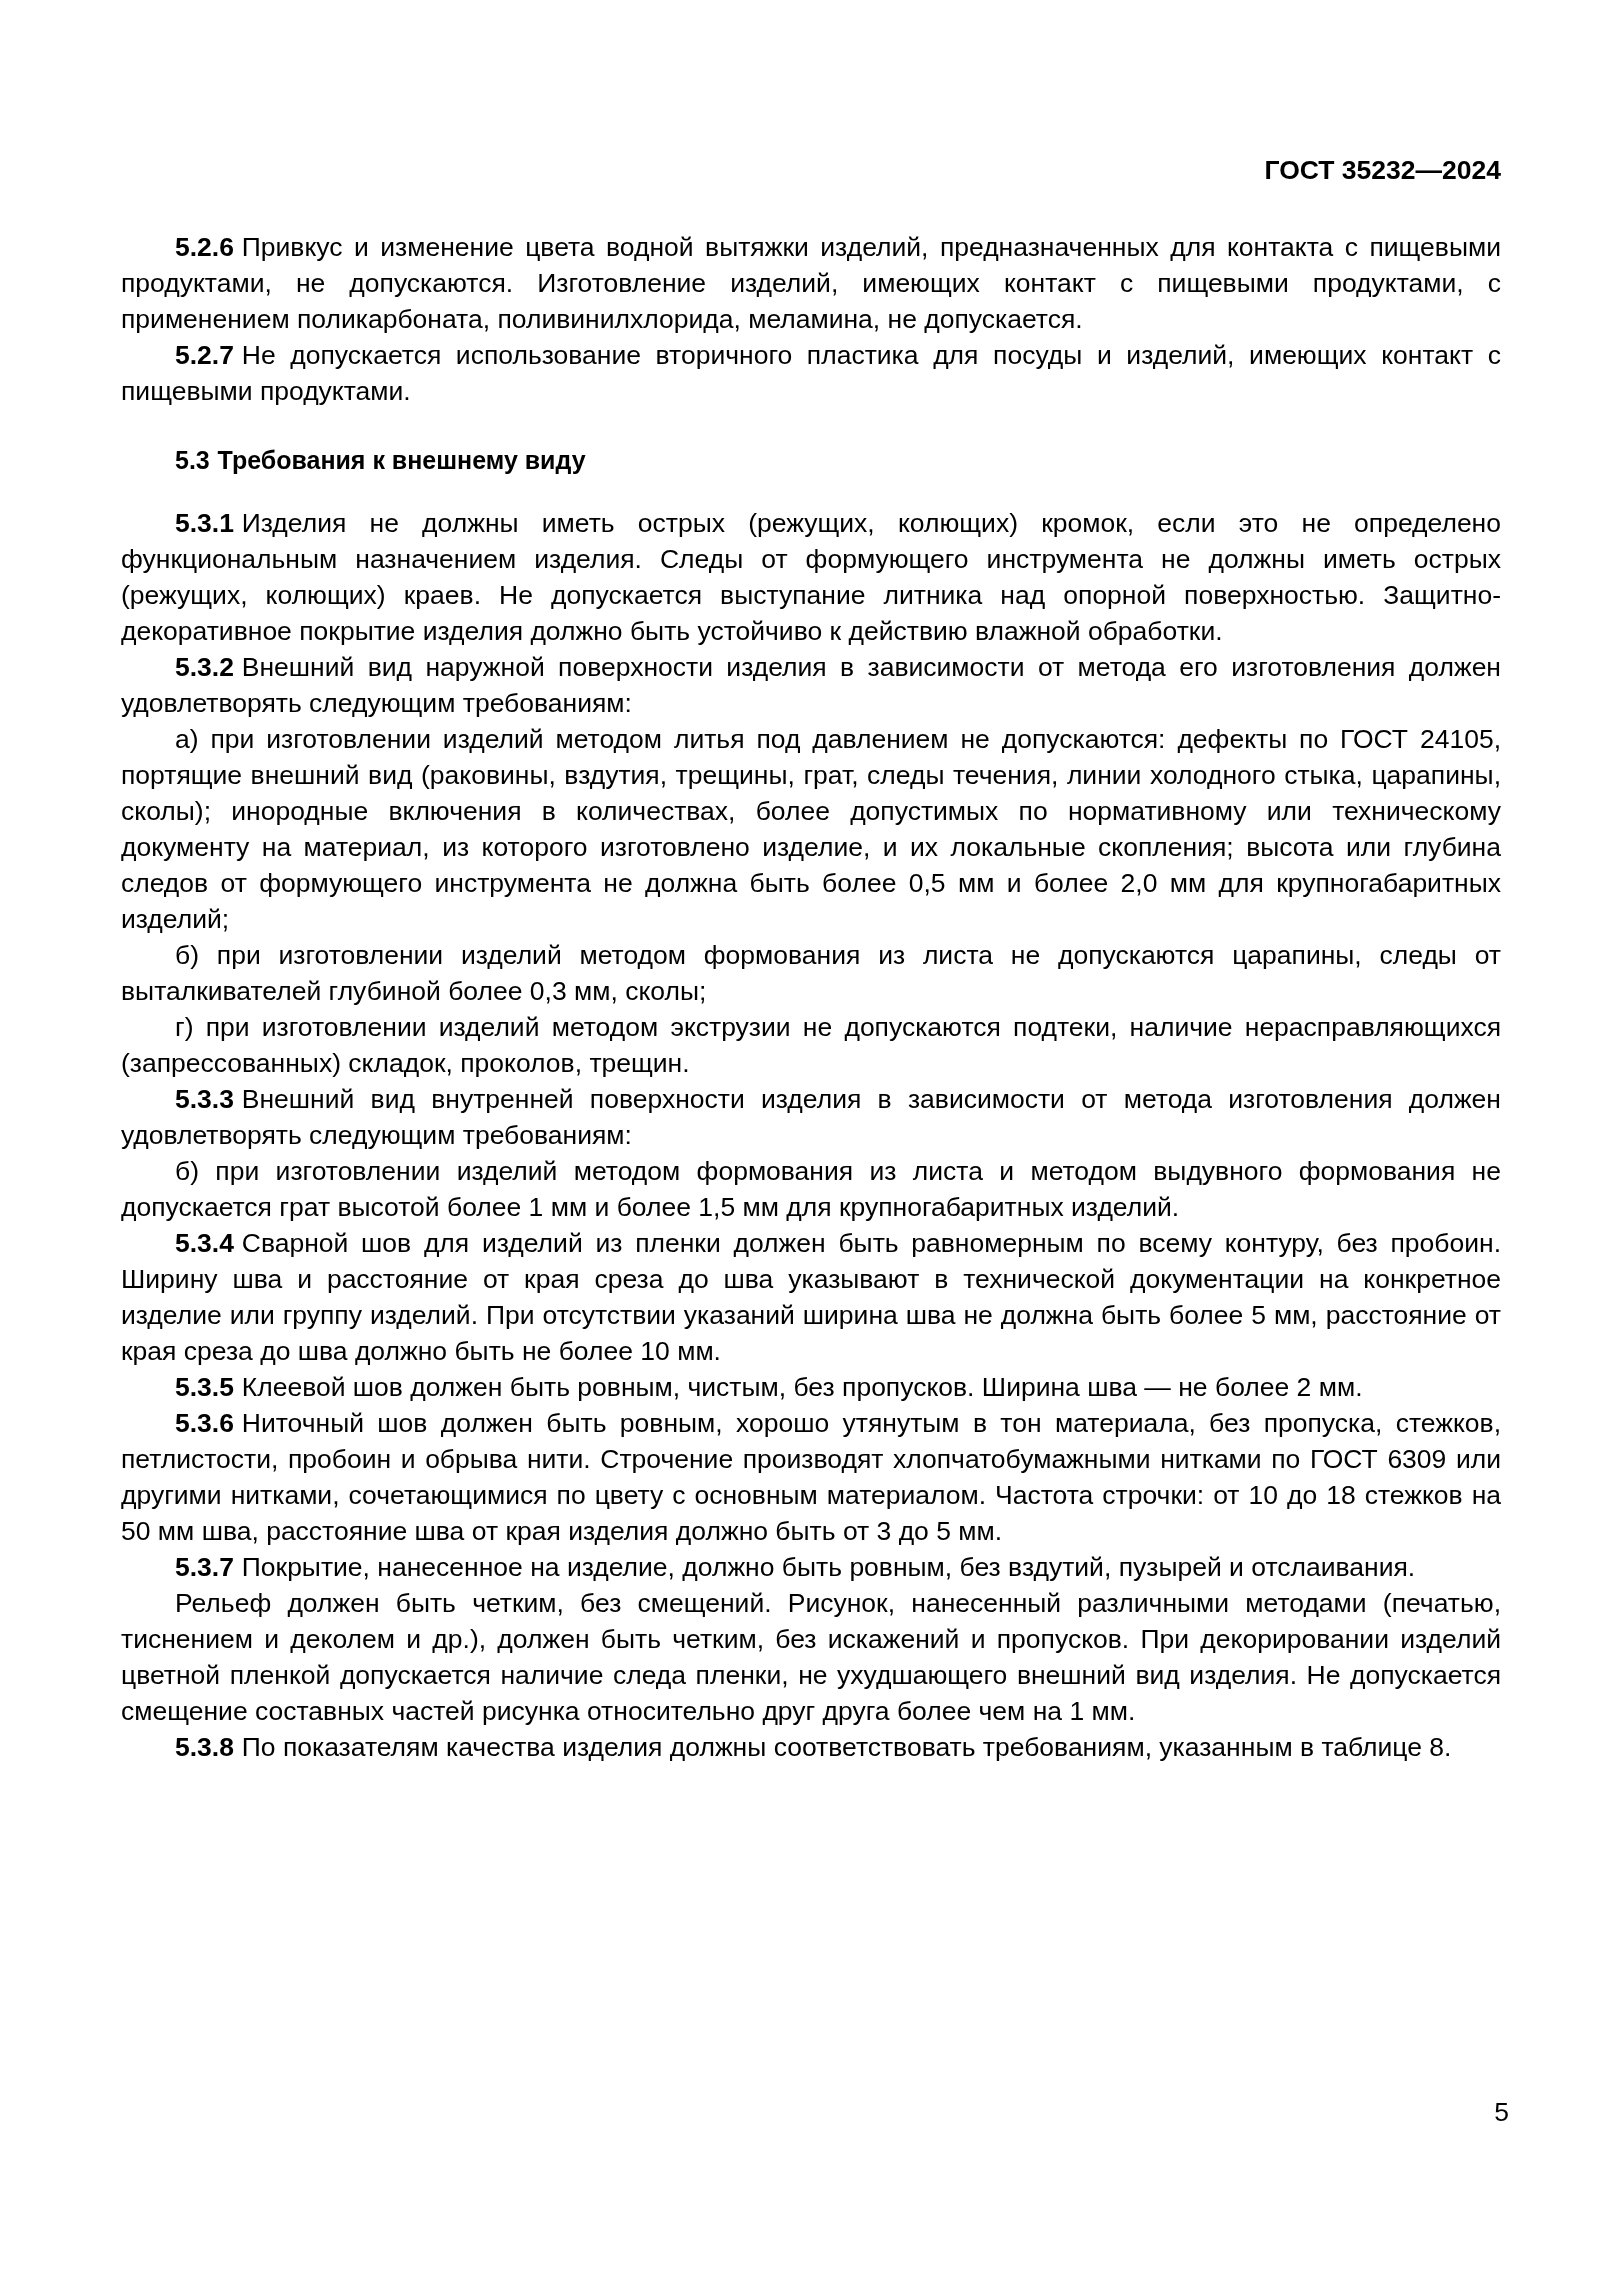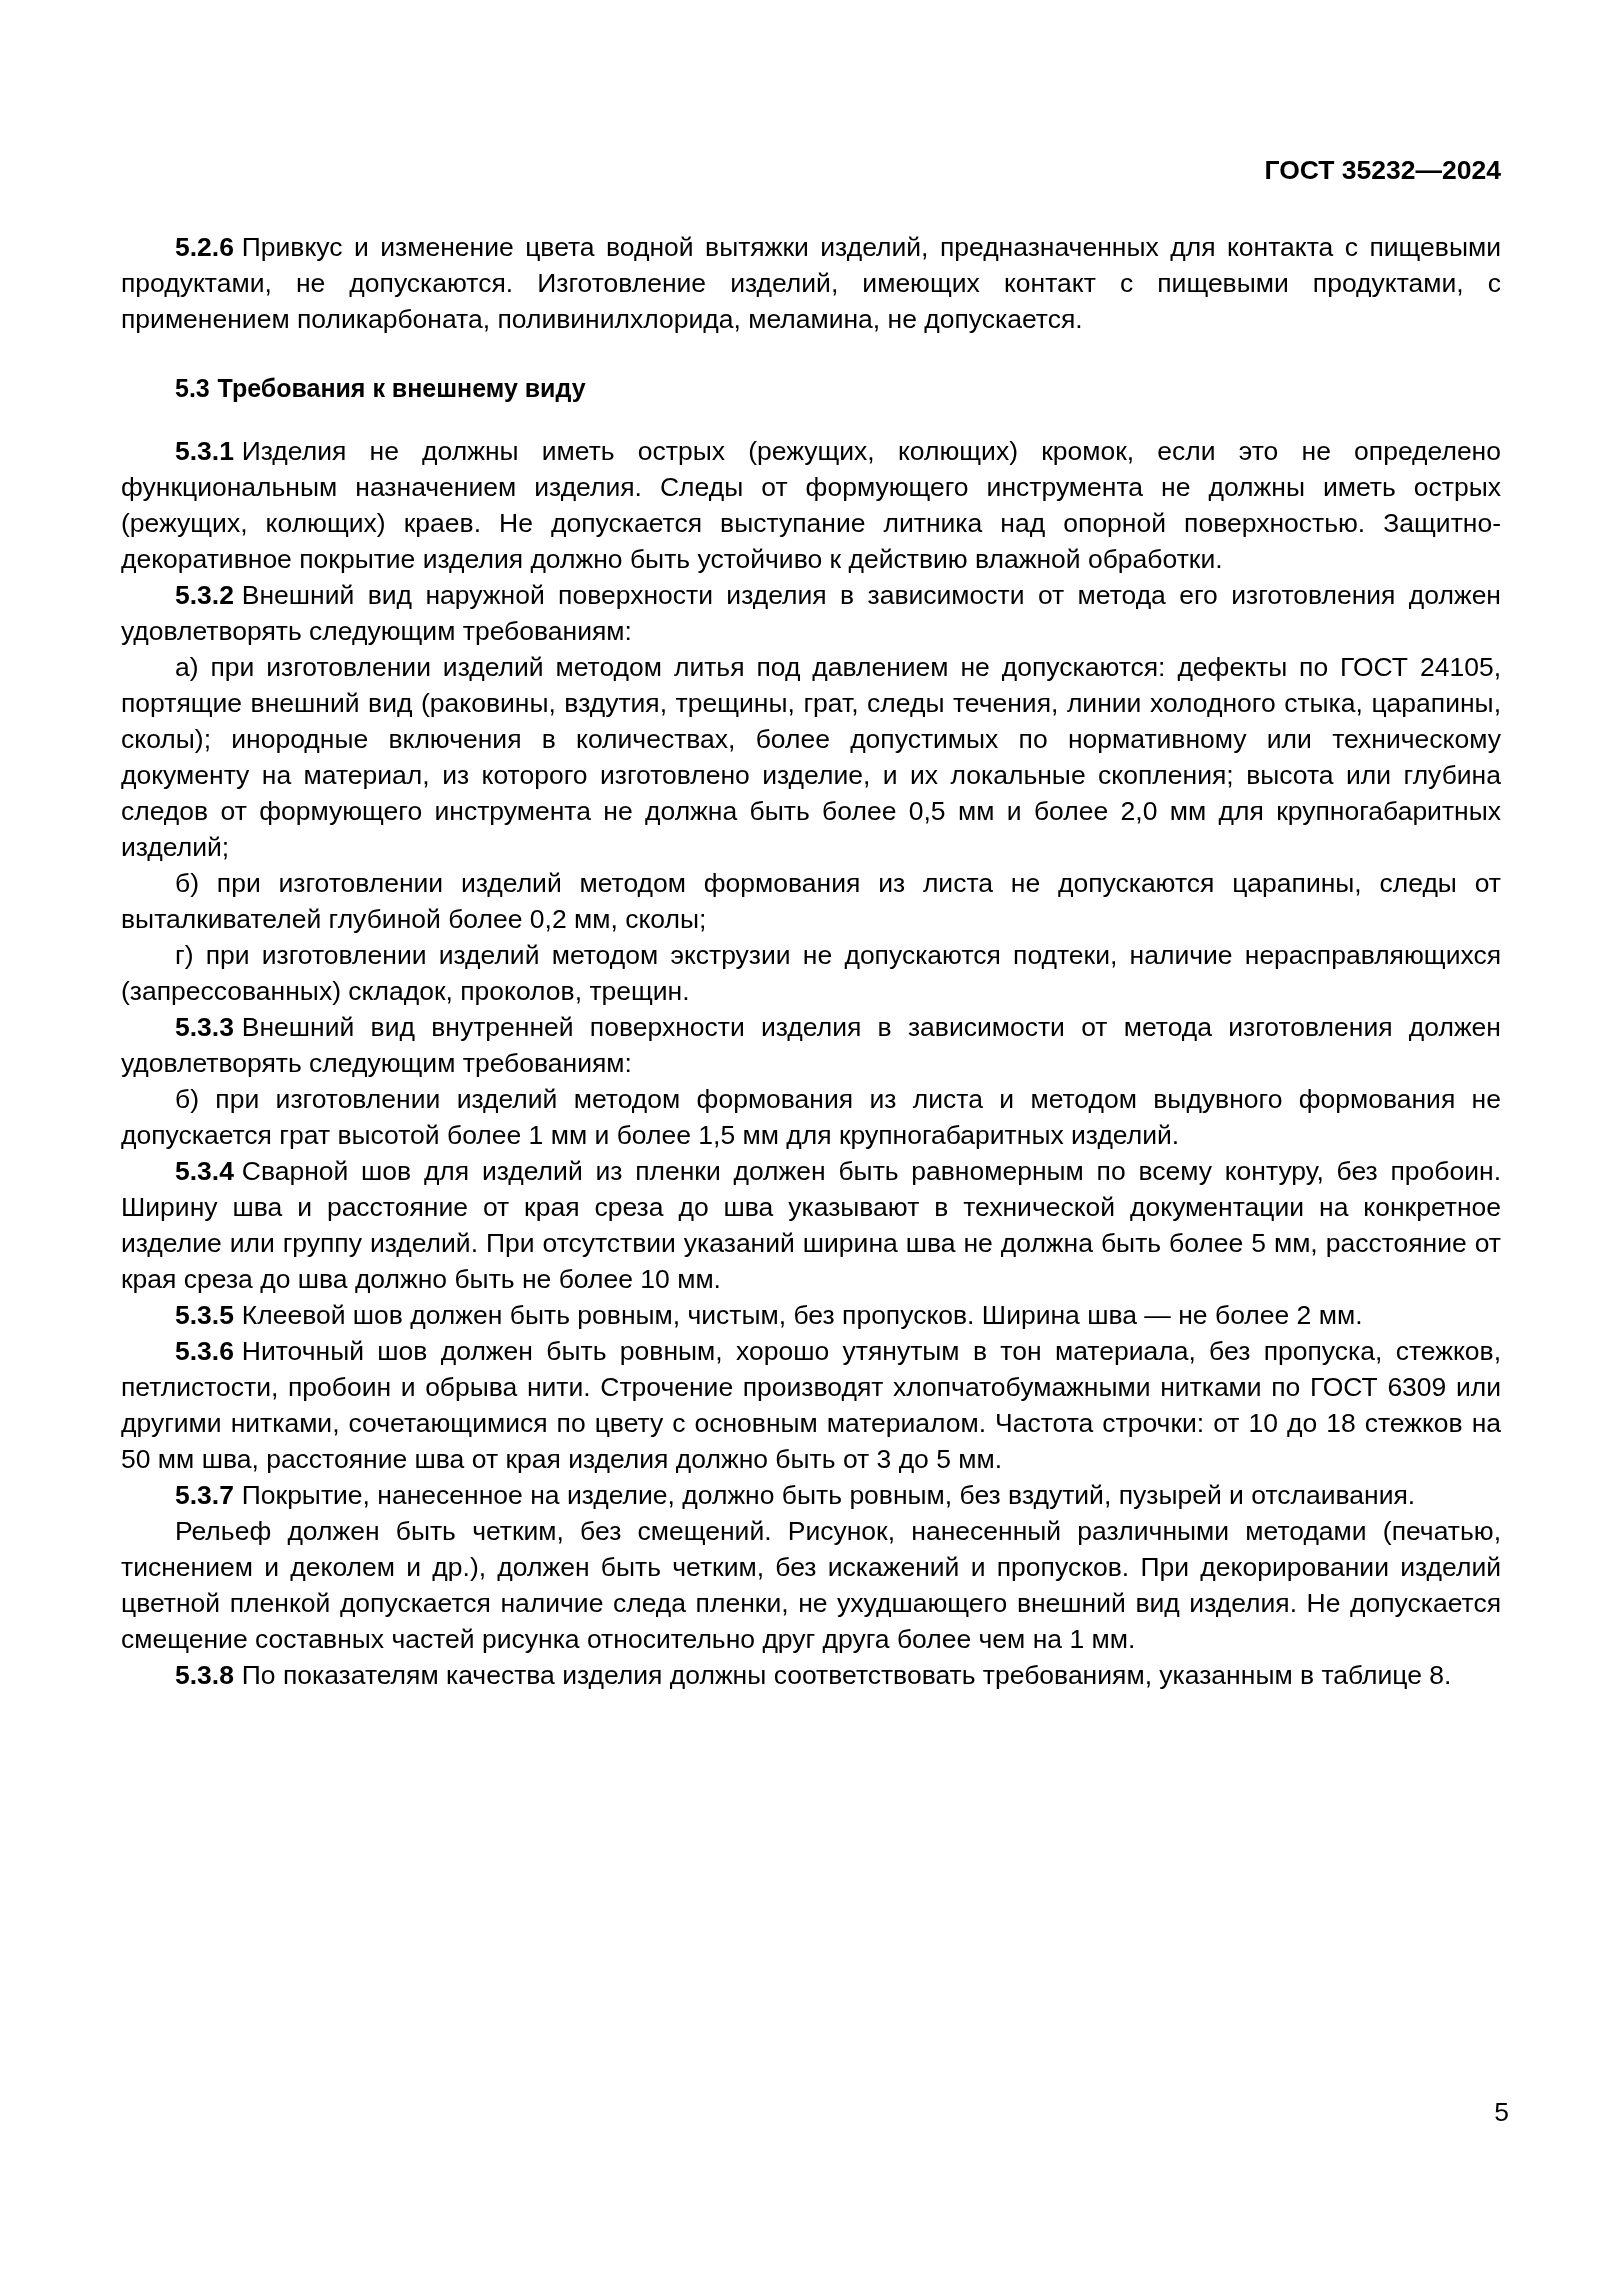--- a/index.html
+++ b/index.html
@@ -63,30 +63,31 @@
 </head>
 <body>
 
 <div class="page">
   <div class="content">
 
     <div class="doc-header">ГОСТ 35232—2024</div>
 
     <p class="para"><span class="clause-num">5.2.6</span><span>Привкус и изменение цвета водной вытяжки изделий, предназначенных для контакта с пищевыми продуктами, не допускаются. Изготовление изделий, имеющих контакт с пищевыми продуктами, с применением поликарбоната, поливинилхлорида, меламина, не допускается.</span></p>
 
+    <p class="para"><span class="clause-num">5.2.7</span><span>Не допускается использование вторичного пластика для посуды и изделий, имеющих контакт с пищевыми продуктами.</span></p>
 
     <p class="heading"><span class="clause-num">5.3</span><span>Требования к внешнему виду</span></p>
 
     <p class="para"><span class="clause-num">5.3.1</span><span>Изделия не должны иметь острых (режущих, колющих) кромок, если это не определено функциональным назначением изделия. Следы от формующего инструмента не должны иметь острых (режущих, колющих) краев. Не допускается выступание литника над опорной поверхностью. Защитно-декоративное покрытие изделия должно быть устойчиво к действию влажной обработки.</span></p>
 
     <p class="para"><span class="clause-num">5.3.2</span><span>Внешний вид наружной поверхности изделия в зависимости от метода его изготовления должен удовлетворять следующим требованиям:</span></p>
 
     <p class="para"><span>а) при изготовлении изделий методом литья под давлением не допускаются: дефекты по ГОСТ 24105, портящие внешний вид (раковины, вздутия, трещины, грат, следы течения, линии холодного стыка, царапины, сколы); инородные включения в количествах, более допустимых по нормативному или техническому документу на материал, из которого изготовлено изделие, и их локальные скопления; высота или глубина следов от формующего инструмента не должна быть более 0,5 мм и более 2,0 мм для крупногабаритных изделий;</span></p>
 
-    <p class="para"><span>б) при изготовлении изделий методом формования из листа не допускаются царапины, следы от выталкивателей глубиной более 0,2 мм, сколы;</span></p>
+    <p class="para"><span>б) при изготовлении изделий методом формования из листа не допускаются царапины, следы от выталкивателей глубиной более 0,3 мм, сколы;</span></p>
 
 
     <p class="para"><span>г) при изготовлении изделий методом экструзии не допускаются подтеки, наличие нерасправляющихся (запрессованных) складок, проколов, трещин.</span></p>
 
     <p class="para"><span class="clause-num">5.3.3</span><span>Внешний вид внутренней поверхности изделия в зависимости от метода изготовления должен удовлетворять следующим требованиям:</span></p>
 
 
     <p class="para"><span>б) при изготовлении изделий методом формования из листа и методом выдувного формования не допускается грат высотой более 1 мм и более 1,5 мм для крупногабаритных изделий.</span></p>
 
     <p class="para"><span class="clause-num">5.3.4</span><span>Сварной шов для изделий из пленки должен быть равномерным по всему контуру, без пробоин. Ширину шва и расстояние от края среза до шва указывают в технической документации на конкретное изделие или группу изделий. При отсутствии указаний ширина шва не должна быть более 5 мм, расстояние от края среза до шва должно быть не более 10 мм.</span></p>

